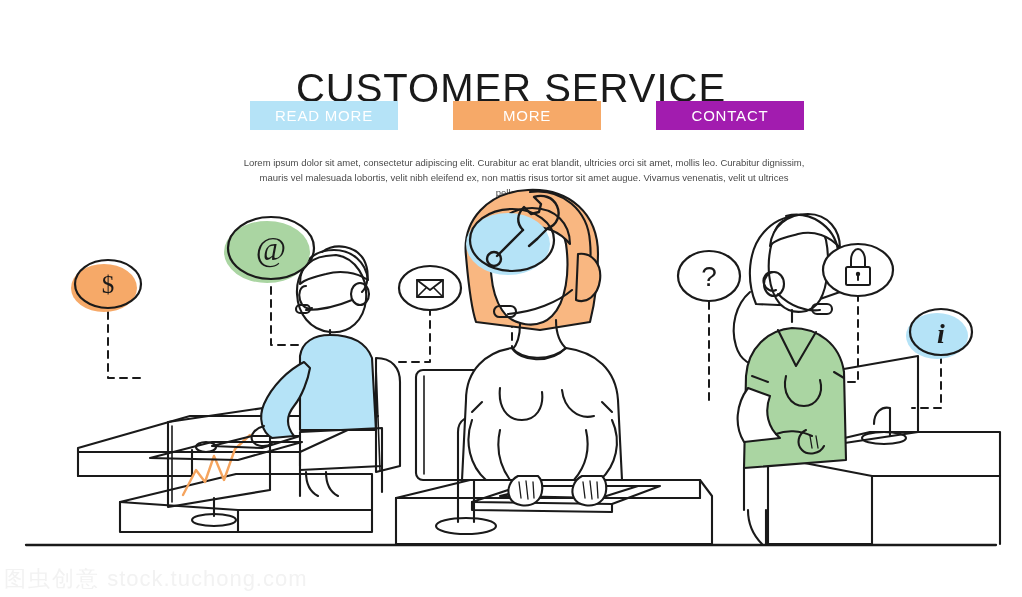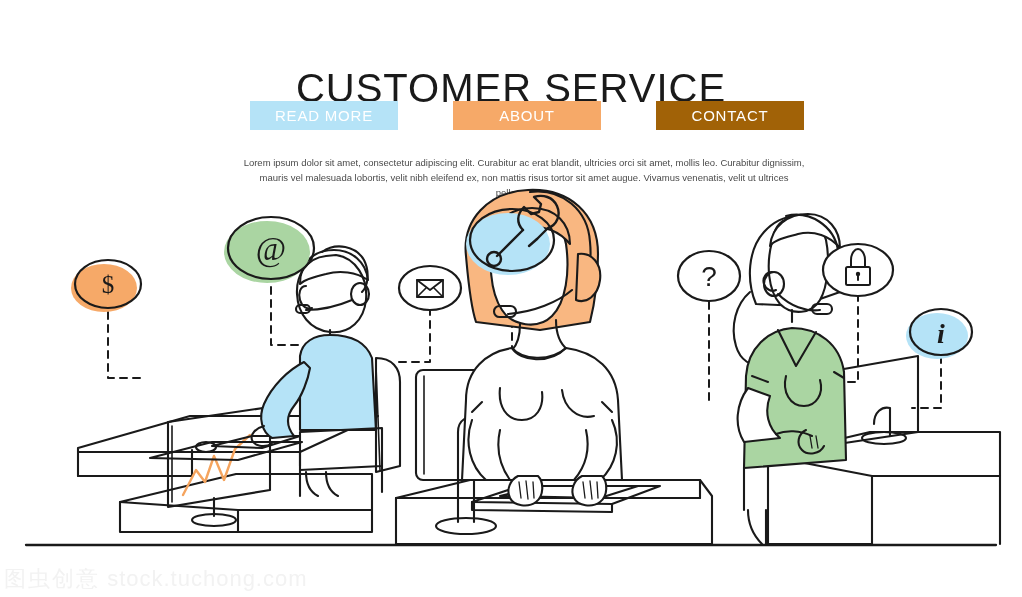--- a/index.html
+++ b/index.html
@@ -56,22 +56,22 @@
 </head>
 <body>
 
 <div id="page">
 
   <div class="header">
     <h1 class="page-title">CUSTOMER SERVICE</h1>
 
     <div class="nav-row">
       <button class="nav-btn read" style="background: rgb(181, 227, 247);">READ MORE</button>
-      <button class="nav-btn about" style="background: rgb(246, 169, 104);">ABOUT</button>
-      <button class="nav-btn contact" style="background: #a16207;">CONTACT</button>
+      <button class="nav-btn about" style="background: rgb(246, 169, 104);">MORE</button>
+      <button class="nav-btn contact" style="background: #a21caf;">CONTACT</button>
     </div>
 
     <p class="lede">Lorem ipsum dolor sit amet, consectetur adipiscing elit. Curabitur ac erat blandit, ultricies orci sit amet, mollis leo. Curabitur dignissim, mauris vel malesuada lobortis, velit nibh eleifend ex, non mattis risus tortor sit amet augue. Vivamus venenatis, velit ut ultrices pellentesque,</p>
   </div>
 
   <div class="stage">
   <svg width="1022" height="380" viewBox="0 0 1022 380" xmlns="http://www.w3.org/2000/svg">
 
     <g fill="none" stroke="#1a1a1a" stroke-width="2.1" stroke-linecap="round" stroke-linejoin="round">
 

